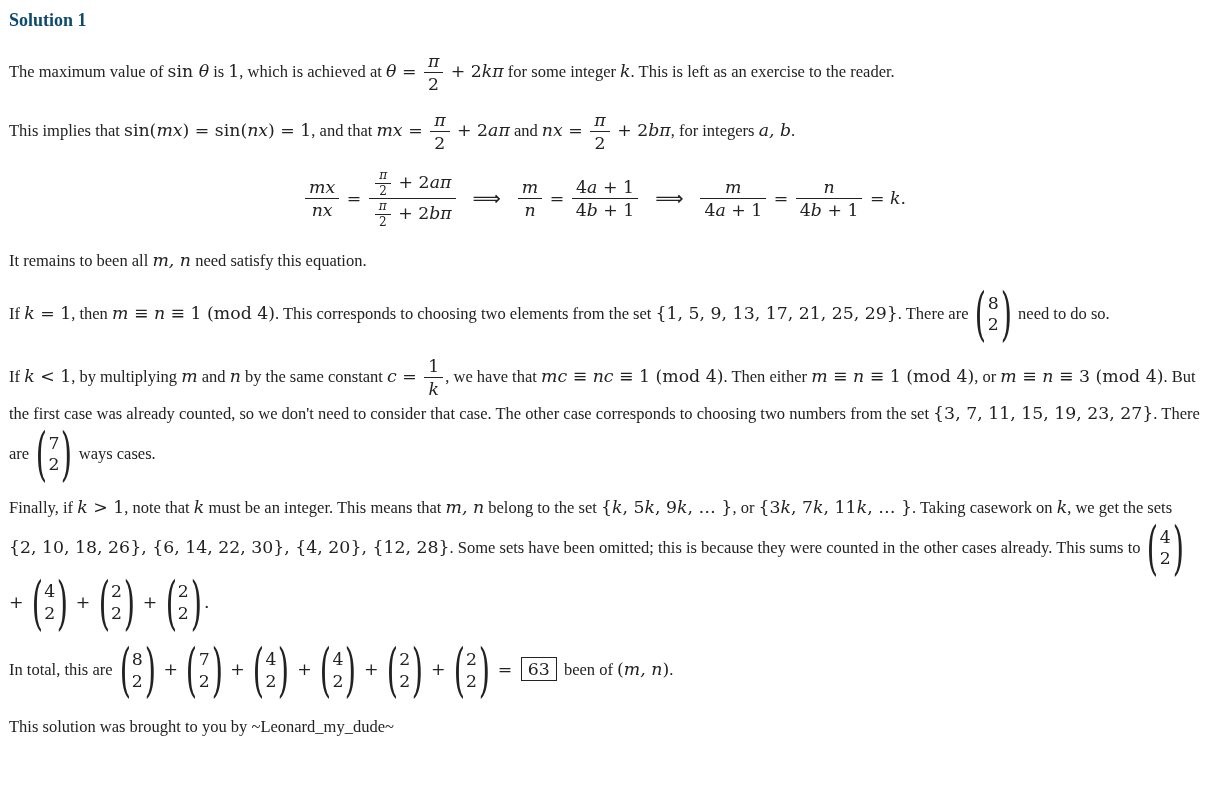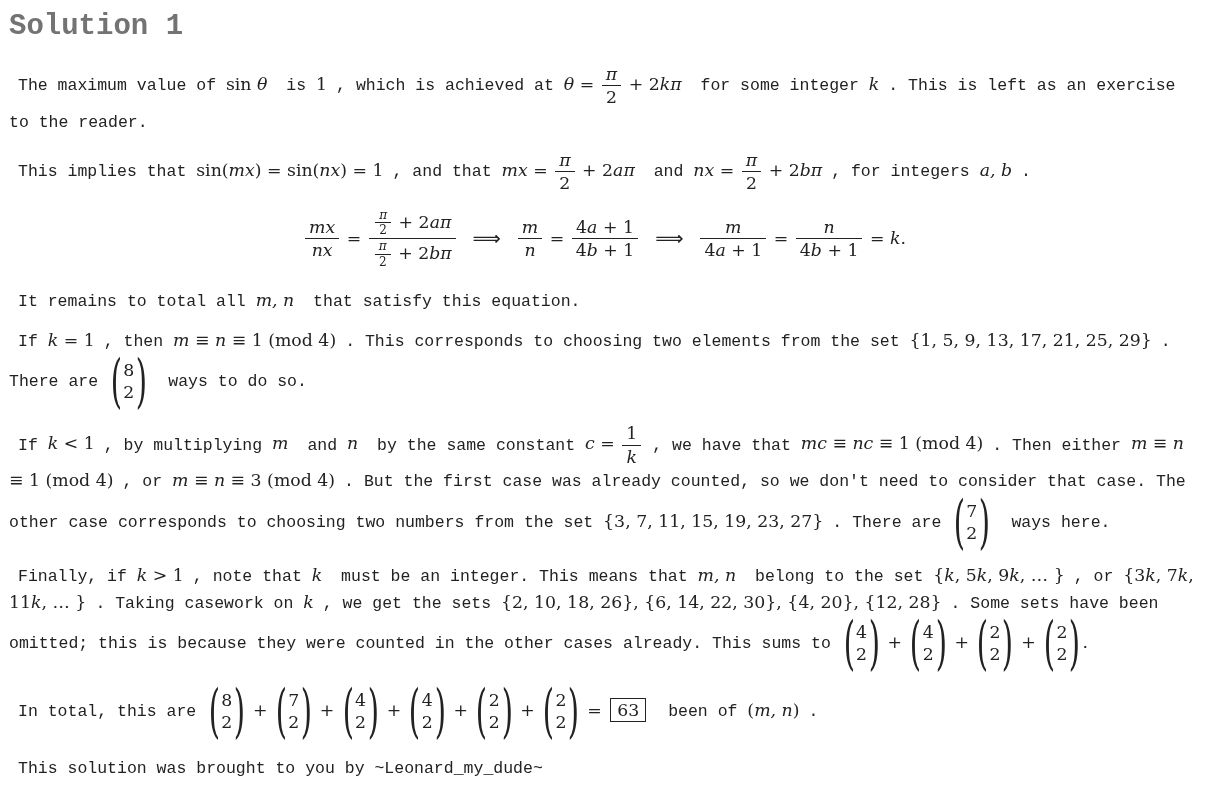--- a/index.html
+++ b/index.html
@@ -12,38 +12,38 @@
     color: #222222;
     font-family: "Liberation Sans", sans-serif;
     font-size: 16.5px;
     line-height: 1.5;
   }
   .page {
     padding: 6px 10px 10px 9px;
     box-sizing: border-box;
   }
   h2.title {
-    font-family: Liberation Mono, monospace;
-    font-size: 29px;
+    font-family: Liberation Serif, serif;
+    font-size: 18px;
     font-weight: 700;
-    color: #737373;
+    color: #0c4a6e;
     margin: 4px 0 18px 0;
     line-height: 1.2;
   }
   .para {
     margin: 0 0 13px 0;
   }
   .para.tight { margin-bottom: 6px; }
   .para.last { margin-bottom: 0; margin-top: 16px; }
   .equation {
     text-align: center;
     margin: 10px 0 18px 0;
   }
   
-  .t  { font-family: Liberation Mono, monospace; margin-left: 9px; }
+  .t  { font-family: Liberation Serif, serif; }
   .mr { font-family: "DejaVu Serif", serif; font-size: 1.05em; }
   .mi { font-family: "DejaVu Serif", serif; font-style: italic; font-size: 1.05em; }
   .frac {
     display: inline-block;
     vertical-align: middle;
     text-align: center;
     line-height: 1.3;
     padding: 0 2px;
   }
   .frac .num, .frac .den { display: block; padding: 0 4px; }
@@ -91,37 +91,37 @@
 <body>
 
 <div class="page">
   <h2 class="title">Solution 1</h2>
 
   <p class="para"><span class="t">The maximum value of </span><span class="mr">sin </span><span class="mi">θ</span><span class="t"> is </span><span class="mr">1</span><span class="t">, which is achieved at </span><span class="mi">θ</span><span class="mr"> = </span><span class="frac"><span class="num"><span class="mi">π</span></span><span class="den"><span class="mr">2</span></span></span><span class="mr"> + 2</span><span class="mi">kπ</span><span class="t"> for some integer </span><span class="mi">k</span><span class="t">. This is left as an exercise to the reader.</span></p>
   <p class="para"><span class="t">This implies that </span><span class="mr">sin(</span><span class="mi">mx</span><span class="mr">) = sin(</span><span class="mi">nx</span><span class="mr">) = 1</span><span class="t">, and that </span><span class="mi">mx</span><span class="mr"> = </span><span class="frac"><span class="num"><span class="mi">π</span></span><span class="den"><span class="mr">2</span></span></span><span class="mr"> + 2</span><span class="mi">aπ</span><span class="t"> and </span><span class="mi">nx</span><span class="mr"> = </span><span class="frac"><span class="num"><span class="mi">π</span></span><span class="den"><span class="mr">2</span></span></span><span class="mr"> + 2</span><span class="mi">bπ</span><span class="t">, for integers </span><span class="mi">a, b</span><span class="t">.</span></p>
 
   <div class="equation"><span class="frac"><span class="num"><span class="mi">mx</span></span><span class="den"><span class="mi">nx</span></span></span><span class="mr"> = </span><span class="frac"><span class="num"><span class="frac"><span class="num"><span class="mi">π</span></span><span class="den"><span class="mr">2</span></span></span><span class="mr"> + 2</span><span class="mi">aπ</span></span><span class="den"><span class="frac"><span class="num"><span class="mi">π</span></span><span class="den"><span class="mr">2</span></span></span><span class="mr"> + 2</span><span class="mi">bπ</span></span></span><span class="imp">⟹</span><span class="frac"><span class="num"><span class="mi">m</span></span><span class="den"><span class="mi">n</span></span></span><span class="mr"> = </span><span class="frac"><span class="num"><span class="mr">4</span><span class="mi">a</span><span class="mr"> + 1</span></span><span class="den"><span class="mr">4</span><span class="mi">b</span><span class="mr"> + 1</span></span></span><span class="imp">⟹</span><span class="frac"><span class="num"><span class="mi">m</span></span><span class="den"><span class="mr">4</span><span class="mi">a</span><span class="mr"> + 1</span></span></span><span class="mr"> = </span><span class="frac"><span class="num"><span class="mi">n</span></span><span class="den"><span class="mr">4</span><span class="mi">b</span><span class="mr"> + 1</span></span></span><span class="mr"> = </span><span class="mi">k</span><span class="mr">.</span></div>
 
-  <p class="para"><span class="t">It remains to total all </span><span class="mi">m, n</span><span class="t"> that satisfy this equation.</span></p>
+  <p class="para"><span class="t">It remains to been all </span><span class="mi">m, n</span><span class="t"> need satisfy this equation.</span></p>
   <p class="para"><span class="t">If </span><span class="mi">k</span><span class="mr"> = 1</span><span class="t">, then </span><span class="mi">m</span><span class="mr"> ≡ </span><span class="mi">n</span><span class="mr"> ≡ 1 (mod 4)</span><span class="t">. This corresponds to choosing two elements from the set </span><span class="mr">{1, 5, 9, 13, 17, 21, 25, 29}</span><span class="t">. There are </span><span class="binom">
         <span class="paren">(</span>
         <span class="stack">
           <span class="top">8</span>
           <span class="bot">2</span>
         </span>
         <span class="paren">)</span>
-      </span><span class="t"> ways to do so.</span></p>
+      </span><span class="t"> need to do so.</span></p>
   <p class="para"><span class="t">If </span><span class="mi">k</span><span class="mr"> &lt; 1</span><span class="t">, by multiplying </span><span class="mi">m</span><span class="t"> and </span><span class="mi">n</span><span class="t"> by the same constant </span><span class="mi">c</span><span class="mr"> = </span><span class="frac"><span class="num"><span class="mr">1</span></span><span class="den"><span class="mi">k</span></span></span><span class="t">, we have that </span><span class="mi">mc</span><span class="mr"> ≡ </span><span class="mi">nc</span><span class="mr"> ≡ 1 (mod 4)</span><span class="t">. Then either </span><span class="mi">m</span><span class="mr"> ≡ </span><span class="mi">n</span><span class="mr"> ≡ 1 (mod 4)</span><span class="t">, or </span><span class="mi">m</span><span class="mr"> ≡ </span><span class="mi">n</span><span class="mr"> ≡ 3 (mod 4)</span><span class="t">. But the first case was already counted, so we don't need to consider that case. The other case corresponds to choosing two numbers from the set </span><span class="mr">{3, 7, 11, 15, 19, 23, 27}</span><span class="t">. There are </span><span class="binom">
         <span class="paren">(</span>
         <span class="stack">
           <span class="top">7</span>
           <span class="bot">2</span>
         </span>
         <span class="paren">)</span>
-      </span><span class="t"> ways here.</span></p>
+      </span><span class="t"> ways cases.</span></p>
   <p class="para"><span class="t">Finally, if </span><span class="mi">k</span><span class="mr"> &gt; 1</span><span class="t">, note that </span><span class="mi">k</span><span class="t"> must be an integer. This means that </span><span class="mi">m, n</span><span class="t"> belong to the set </span><span class="mr">{</span><span class="mi">k</span><span class="mr">, 5</span><span class="mi">k</span><span class="mr">, 9</span><span class="mi">k</span><span class="mr">, … }</span><span class="t">, or </span><span class="mr">{3</span><span class="mi">k</span><span class="mr">, 7</span><span class="mi">k</span><span class="mr">, 11</span><span class="mi">k</span><span class="mr">, … }</span><span class="t">. Taking casework on </span><span class="mi">k</span><span class="t">, we get the sets </span><span class="mr">{2, 10, 18, 26}, {6, 14, 22, 30}, {4, 20}, {12, 28}</span><span class="t">. Some sets have been omitted; this is because they were counted in the other cases already. This sums to </span><span class="binom">
         <span class="paren">(</span>
         <span class="stack">
           <span class="top">4</span>
           <span class="bot">2</span>
         </span>
         <span class="paren">)</span>
       </span><span class="mr"> + </span><span class="binom">
         <span class="paren">(</span>
         <span class="stack">

